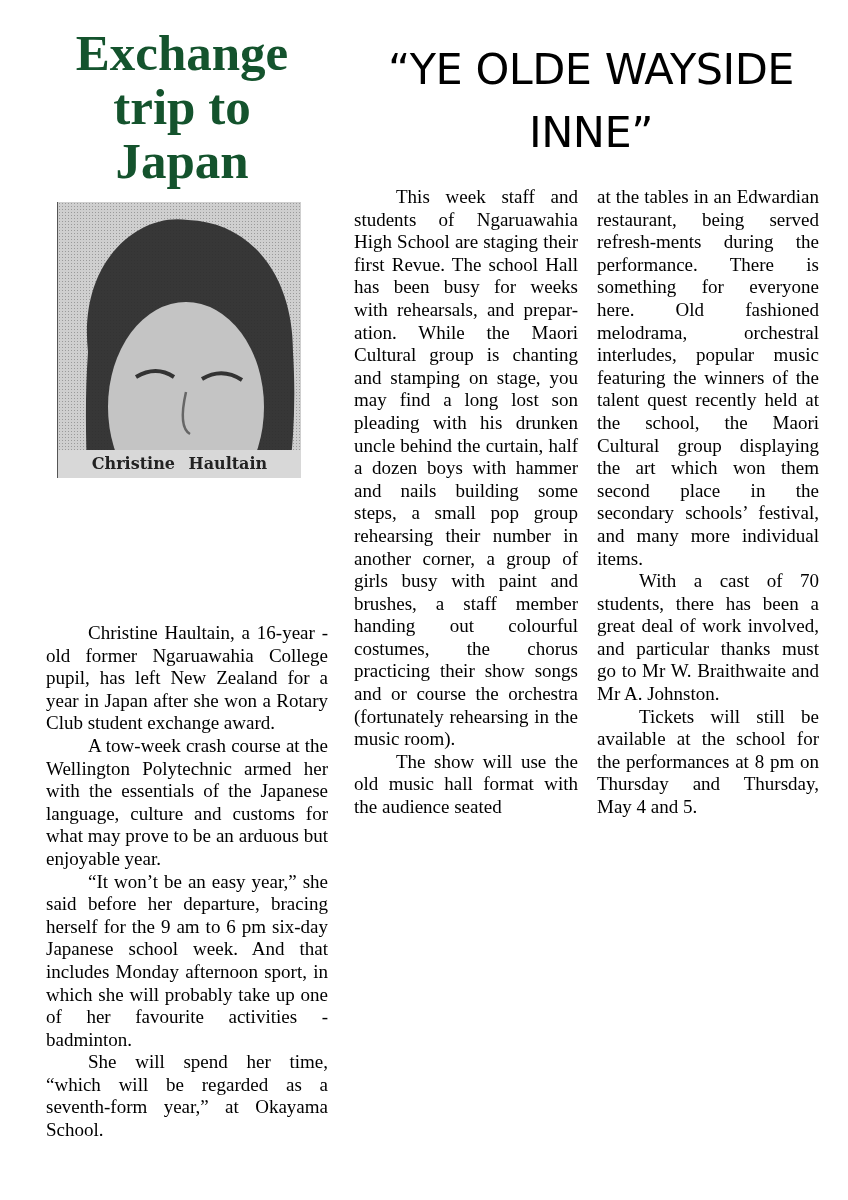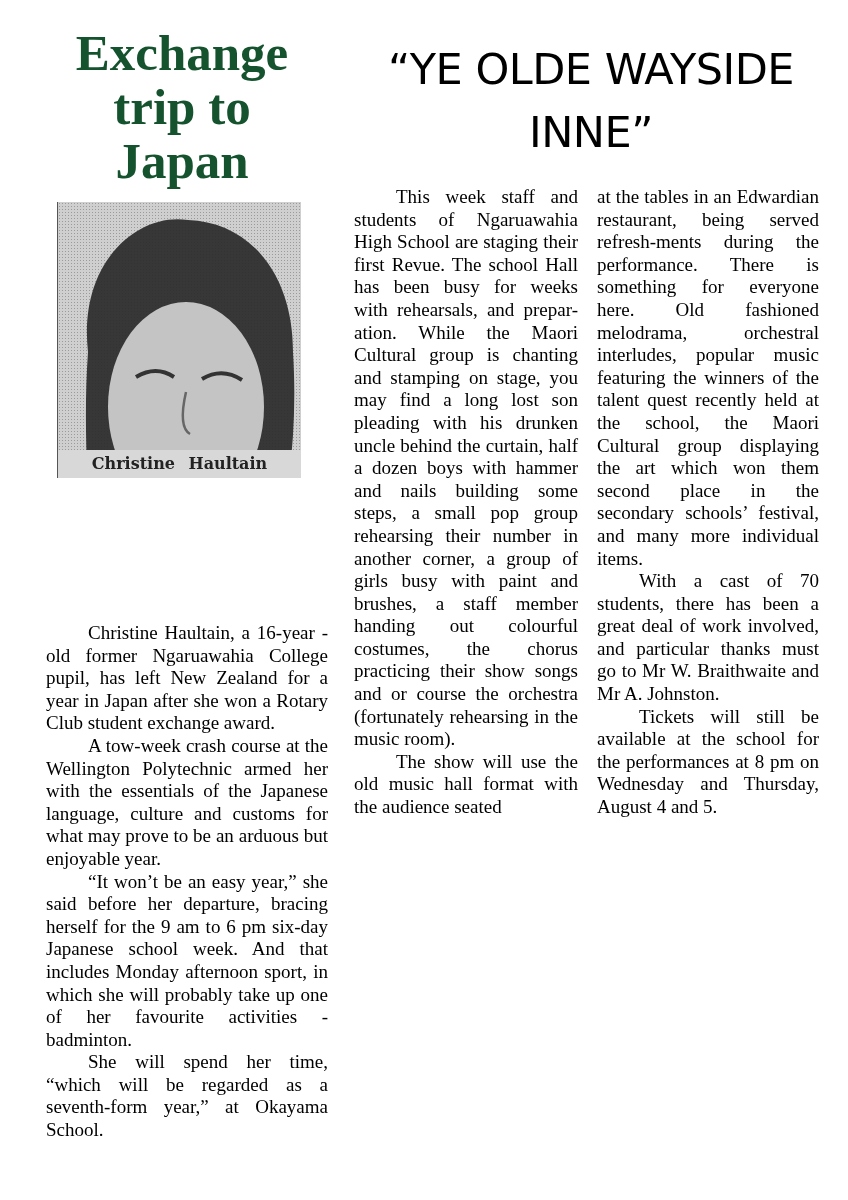--- a/index.html
+++ b/index.html
@@ -83,16 +83,16 @@
   <h1 class="right-title">“YE OLDE WAYSIDE INNE”</h1>
 
   <div class="col col-2">
     <p>This week staff and students of Ngaruawahia High School are staging their first Revue. The school Hall has been busy for weeks with rehearsals, and prepar-ation. While the Maori Cultural group is chanting and stamping on stage, you may find a long lost son pleading with his drunken uncle behind the curtain, half a dozen boys with hammer and nails building some steps, a small pop group rehearsing their number in another corner, a group of girls busy with paint and brushes, a staff member handing out colourful costumes, the chorus practicing their show songs and or course the orchestra (fortunately rehearsing in the music room).</p>
     <p>The show will use the old music hall format with the audience seated</p>
   </div>
 
   <div class="col col-3">
     <p class="cont">at the tables in an Edwardian restaurant, being served refresh-ments during the performance. There is something for everyone here. Old fashioned melodrama, orchestral interludes, popular music featuring the winners of the talent quest recently held at the school, the Maori Cultural group displaying the art which won them second place in the secondary schools’ festival, and many more individual items.</p>
     <p>With a cast of 70 students, there has been a great deal of work involved, and particular thanks must go to Mr W. Braithwaite and Mr A. Johnston.</p>
-    <p>Tickets will still be available at the school for the performances at 8 pm on Wednesday and Thursday, August 4 and 5.</p>
+    <p>Tickets will still be available at the school for the performances at 8 pm on Thursday and Thursday, May 4 and 5.</p>
   </div>
 
 </div>
 
 </body></html>

